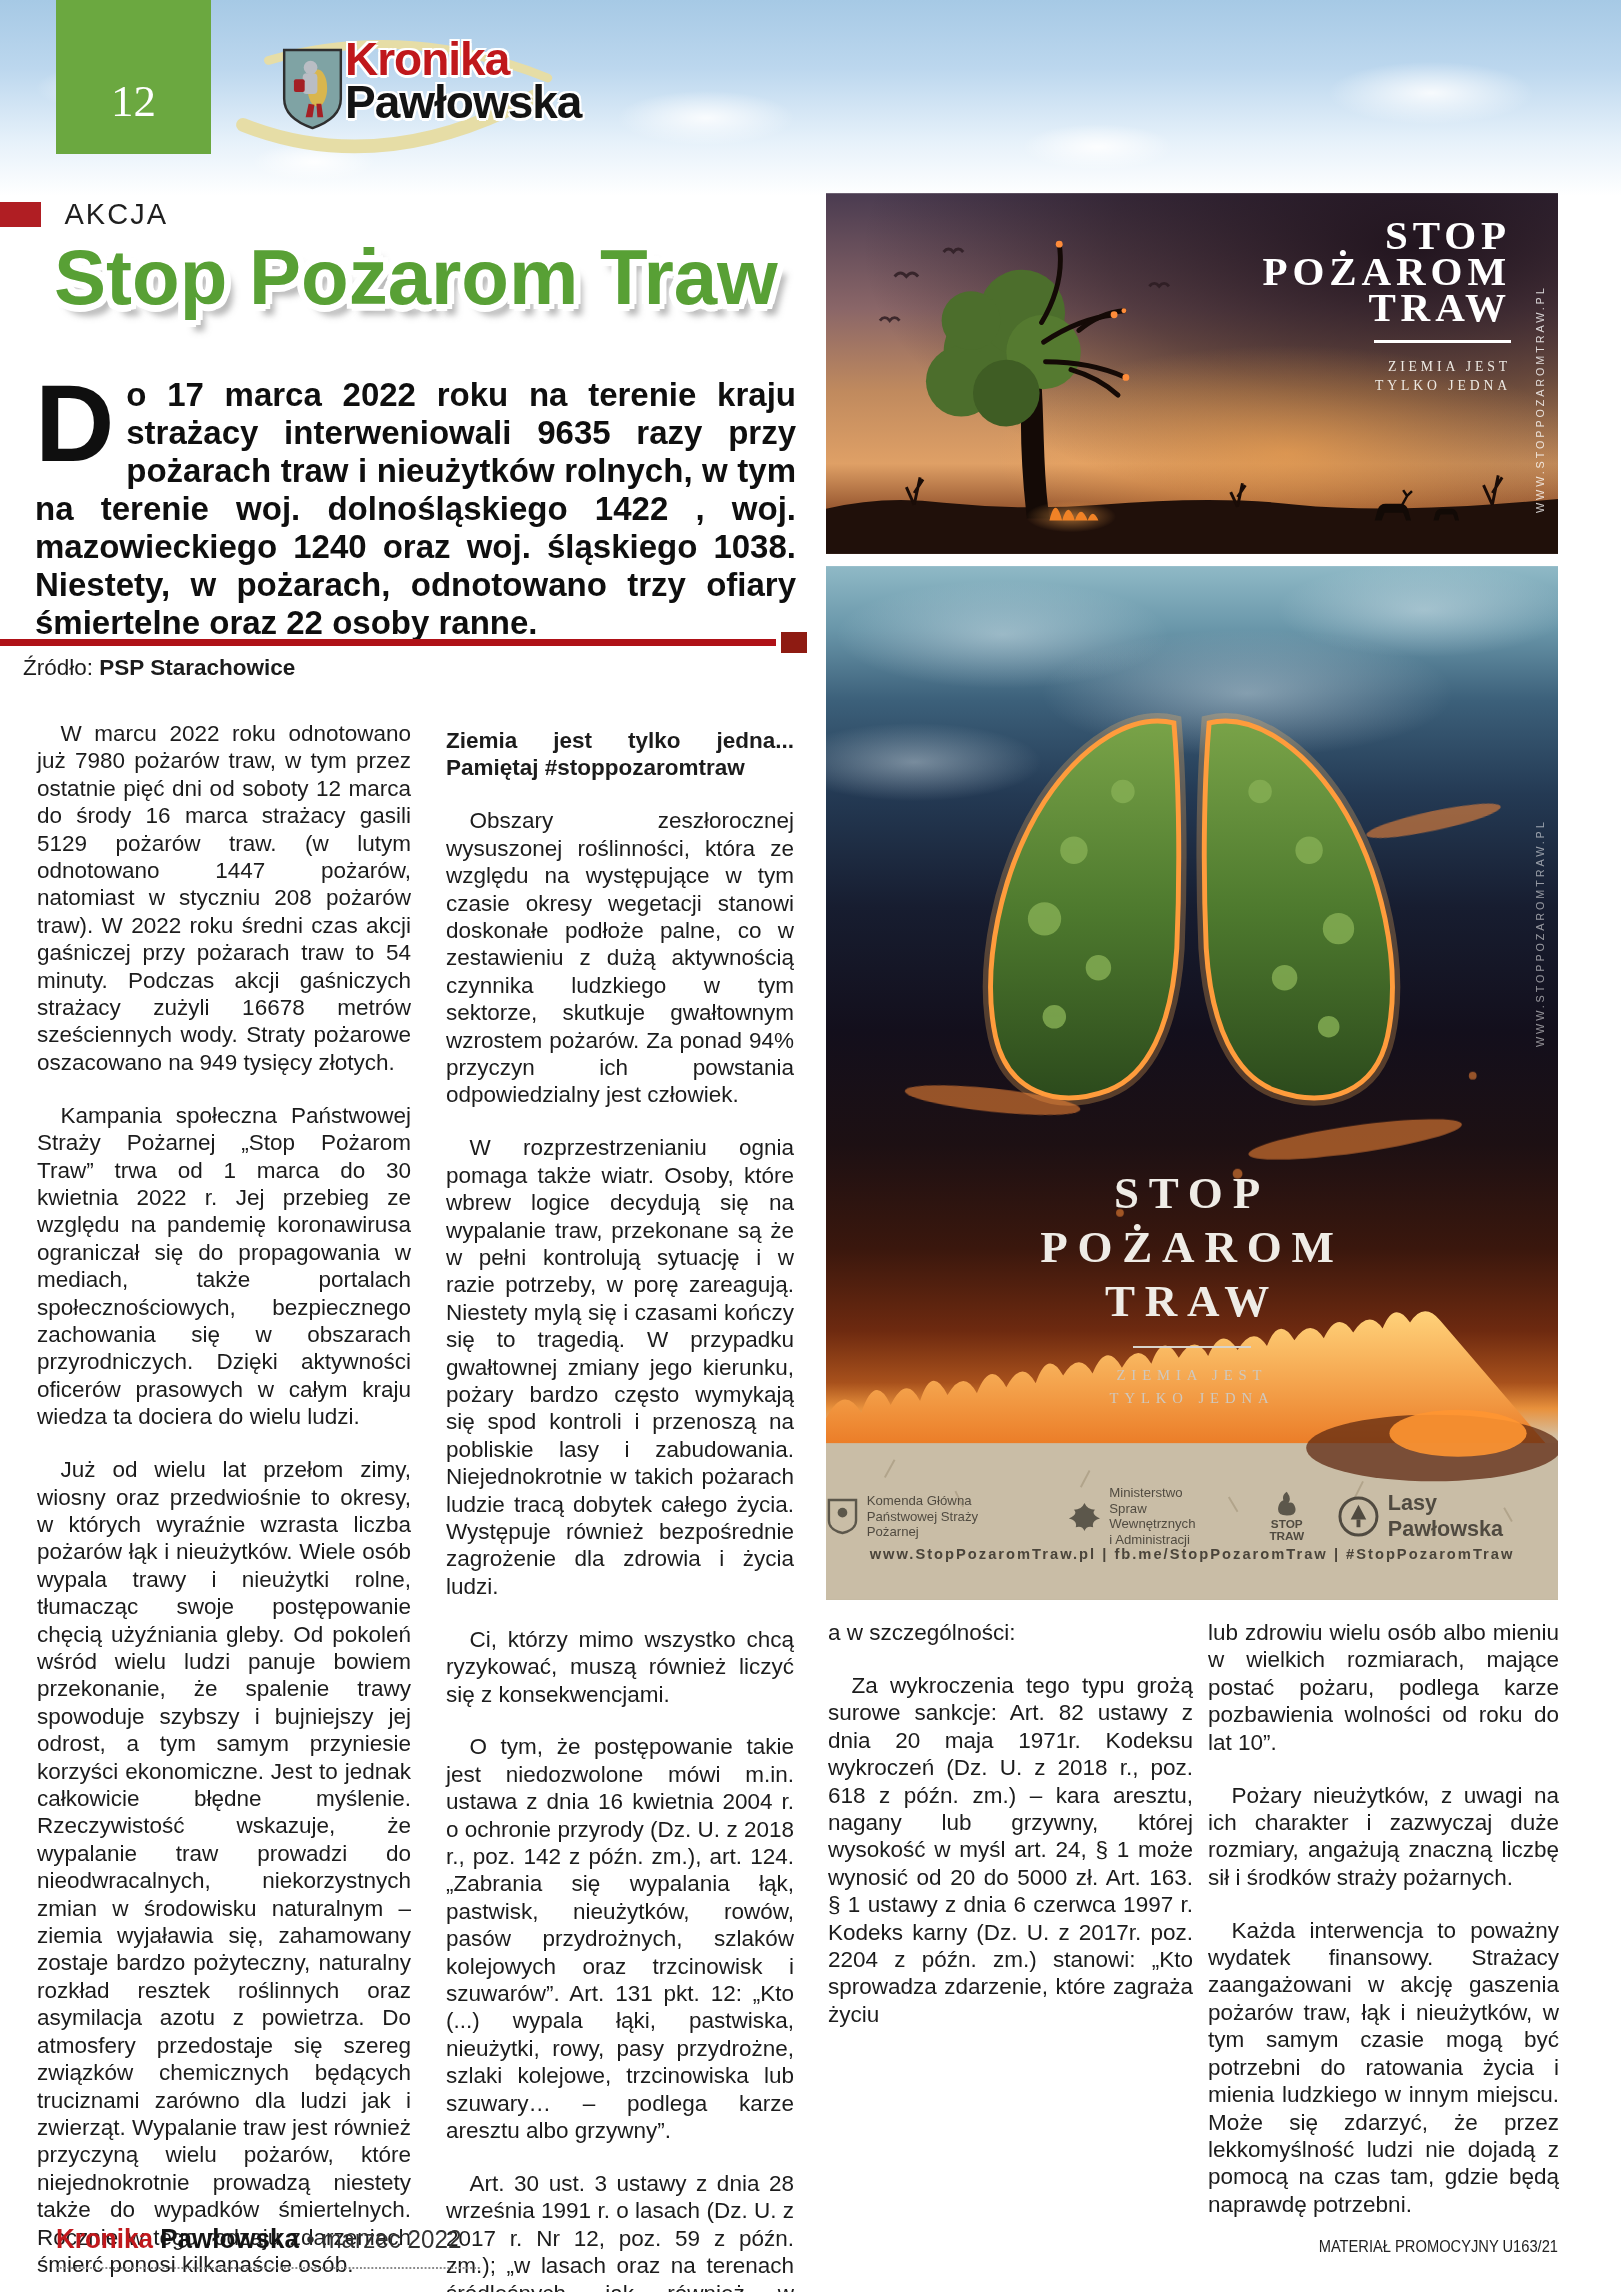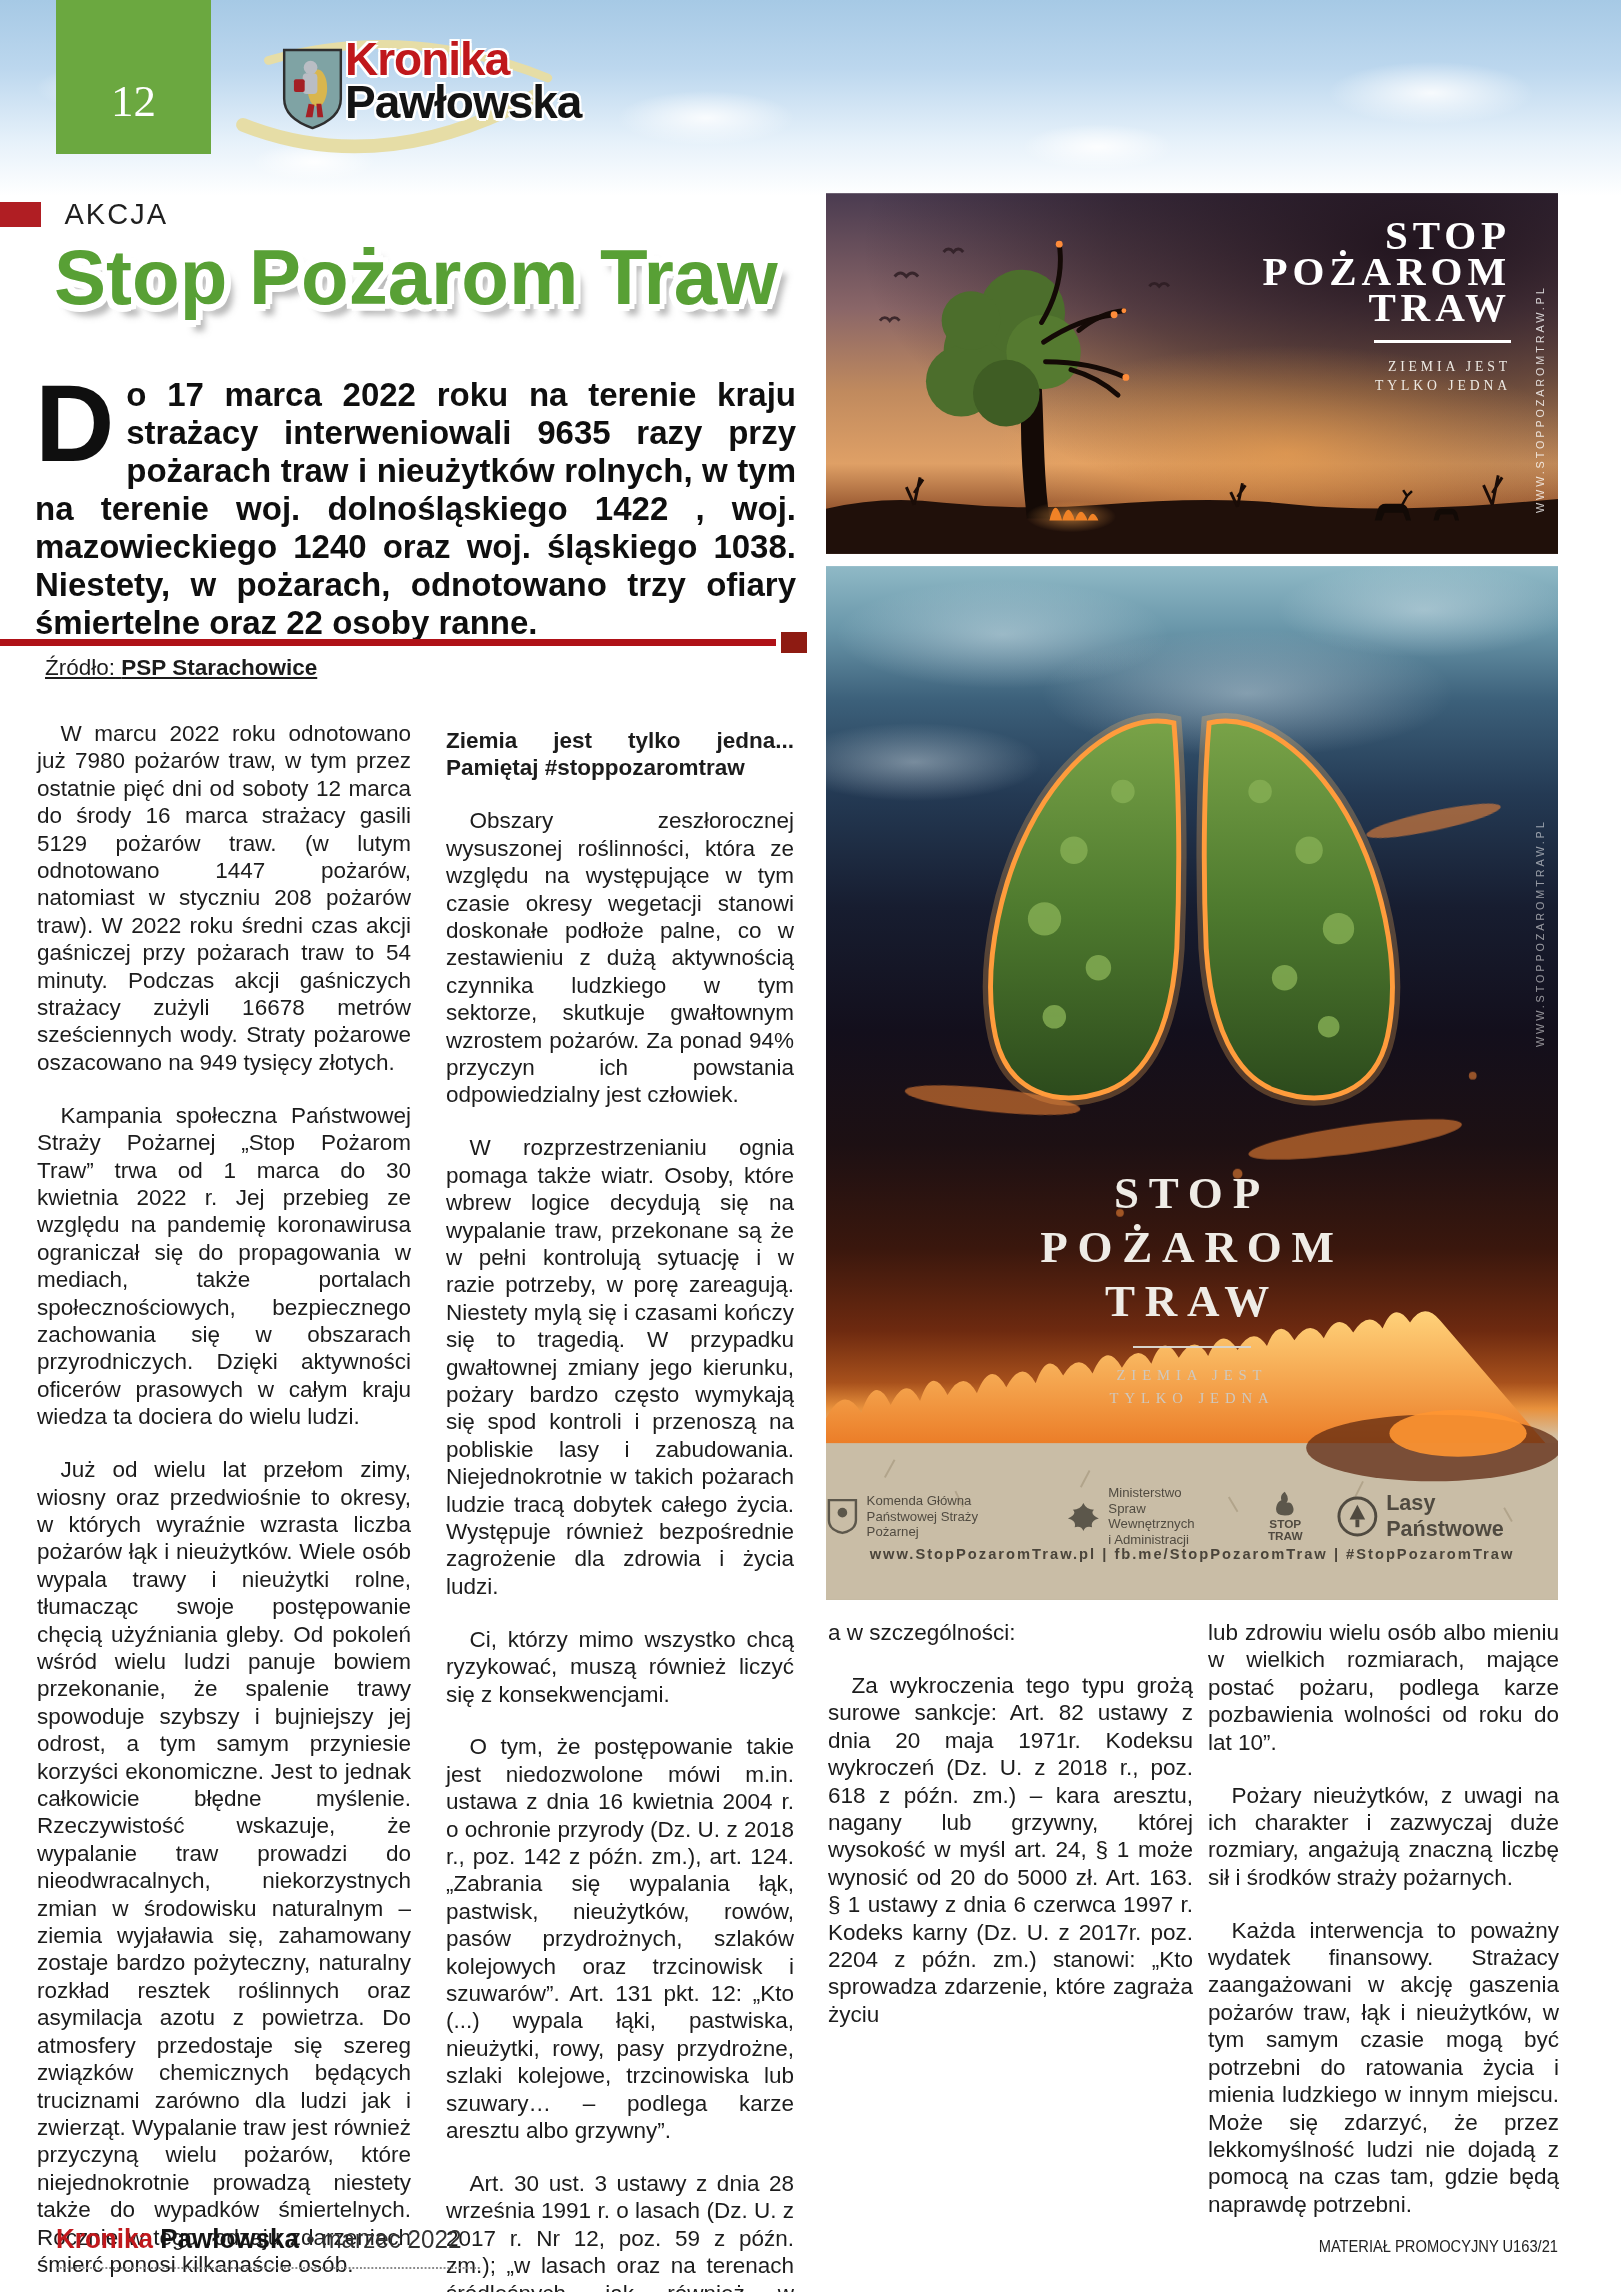--- a/index.html
+++ b/index.html
@@ -32,21 +32,21 @@
   .headline{position:absolute;left:54px;top:232px;width:774px;font-size:78px;font-weight:700;
     color:#58A035;letter-spacing:0;white-space:nowrap;
     text-shadow:-4.9px -4.9px 0 #fff,4.9px -4.9px 0 #fff,-4.9px 4.9px 0 #fff,4.9px 4.9px 0 #fff,
                 -6.9px 0 0 #fff,6.9px 0 0 #fff,0 -6.9px 0 #fff,0 6.9px 0 #fff,8.8px 10.8px 6.9px rgba(110,110,110,.5);}
   
   .lead{position:absolute;left:35px;top:376px;width:761px;font-size:33px;font-weight:700;
     line-height:38px;text-align:justify;color:#0f0f0f;}
   .dropcap{float:left;font-size:110px;line-height:82px;font-weight:700;margin:5.9px 11.8px 0 0;}
   .rule{position:absolute;left:0;top:639px;width:776px;height:6.9px;background:#AF1117;}
   .rule-square{position:absolute;left:781px;top:632px;width:25.5px;height:20.6px;background:#8E1B12;}
-  .source{position:absolute;left:45px;top:655px;font-size:22.5px;color:#1c1c1c;text-decoration:underline;}
+  .source{position:absolute;left:23px;top:655px;font-size:22.5px;color:#1c1c1c;}
   .source b{font-weight:700;}
   
   .col{position:absolute;}
   .col p{margin:0 0 25.5px;font-size:22.5px;line-height:27.4px;text-align:justify;text-indent:23.5px;color:#1c1c1c;}
   .c1{left:37px;top:720px;width:374px;}
   .c2{left:446px;top:727px;width:348px;}
   .c3{left:828px;top:1619px;width:365px;}
   .c4{left:1208px;top:1619px;width:351px;}
   .col-heading{color:#B71719;font-weight:700;font-size:25.5px;line-height:30px;text-align:center;
     margin:0 0 27.4px;text-indent:0 !important;}
@@ -344,21 +344,21 @@
         </svg>
         <div>STOP</div>
         <div>TRAW</div>
       </div>
       <div class="partner">
         <svg width="43" height="43" viewBox="0 0 44 44">
           <circle cx="22" cy="22" r="19" fill="none" stroke="#3b372f" stroke-width="3"></circle>
           <path d="M22 10 l8 15 h-16 z" fill="#3b372f"></path>
           <rect x="20" y="25" width="4" height="8" fill="#3b372f"></rect>
         </svg>
-        <span class="lasy-label">Lasy Państwowe</span>
+        <span class="lasy-label">Lasy Pawłowska</span>
       </div>
     </div>
     <div class="urlbar">www.StopPozaromTraw.pl | fb.me/StopPozaromTraw | #StopPozaromTraw</div>
   </div>
 
   <div class="col c3">
     <p class="noindent">a w szczególności:</p>
     <p>Za wykroczenia tego typu grożą surowe sankcje: Art. 82 ustawy z dnia 20 maja 1971r. Kodeksu wykroczeń (Dz. U. z 2018 r., poz. 618 z późn. zm.) – kara aresztu, nagany lub grzywny, której wysokość w myśl art. 24, § 1 może wynosić od 20 do 5000 zł. Art. 163. § 1 ustawy z dnia 6 czerwca 1997 r. Kodeks karny (Dz. U. z 2017r. poz. 2204 z późn. zm.) stanowi: „Kto sprowadza zdarzenie, które zagraża życiu</p>
   </div>
 

